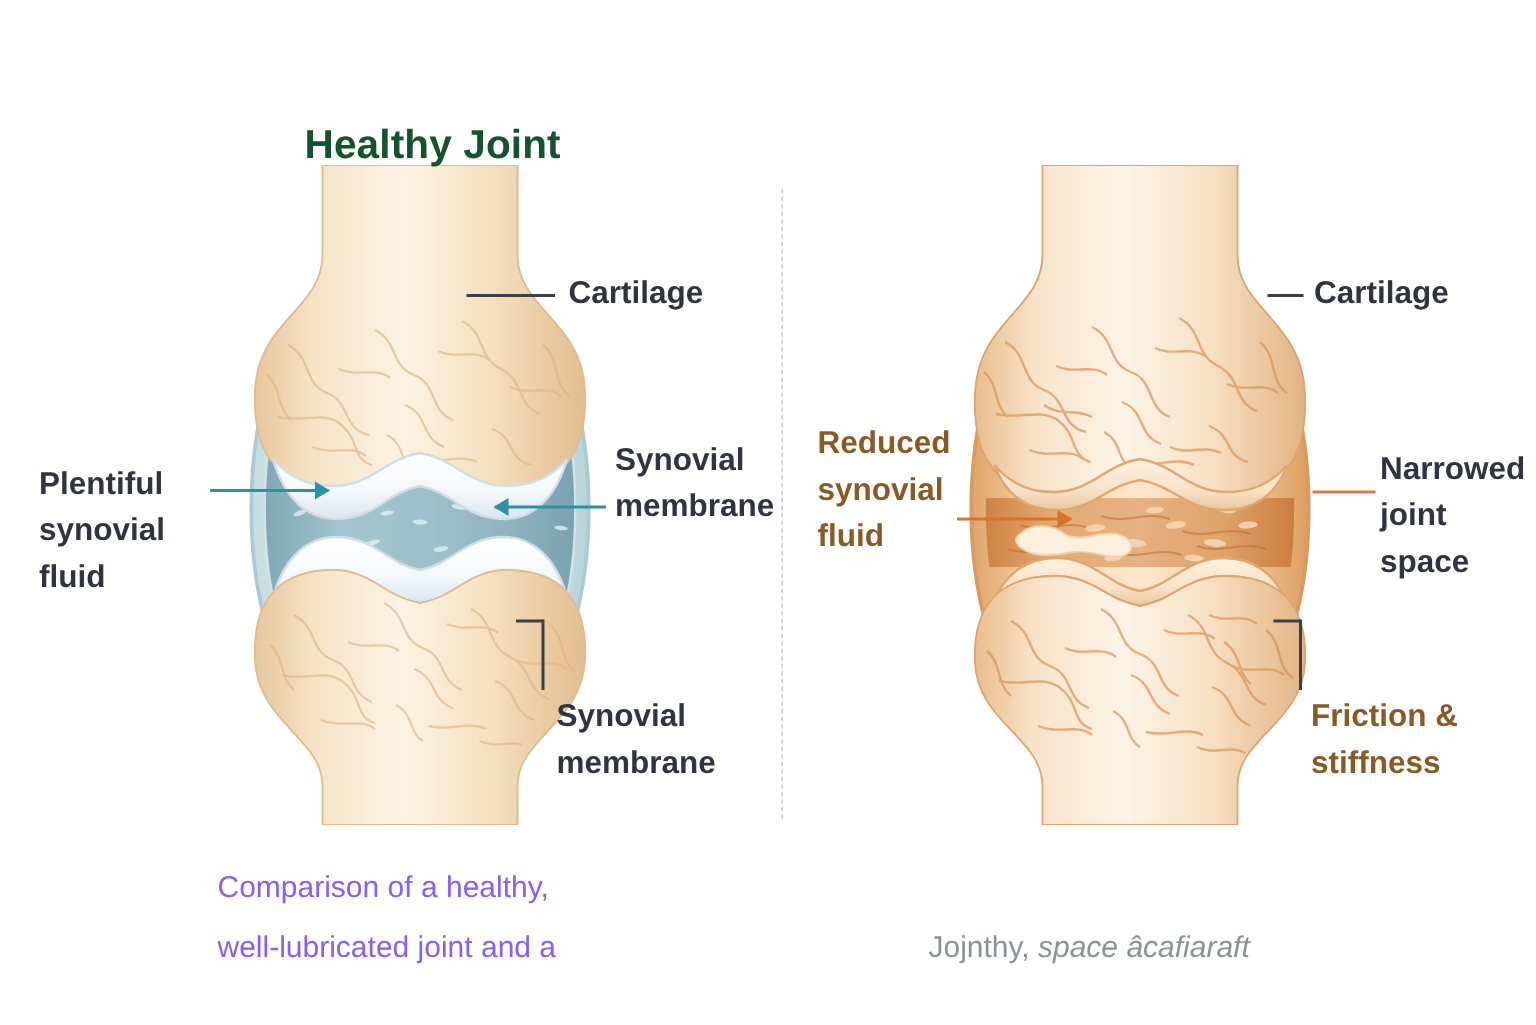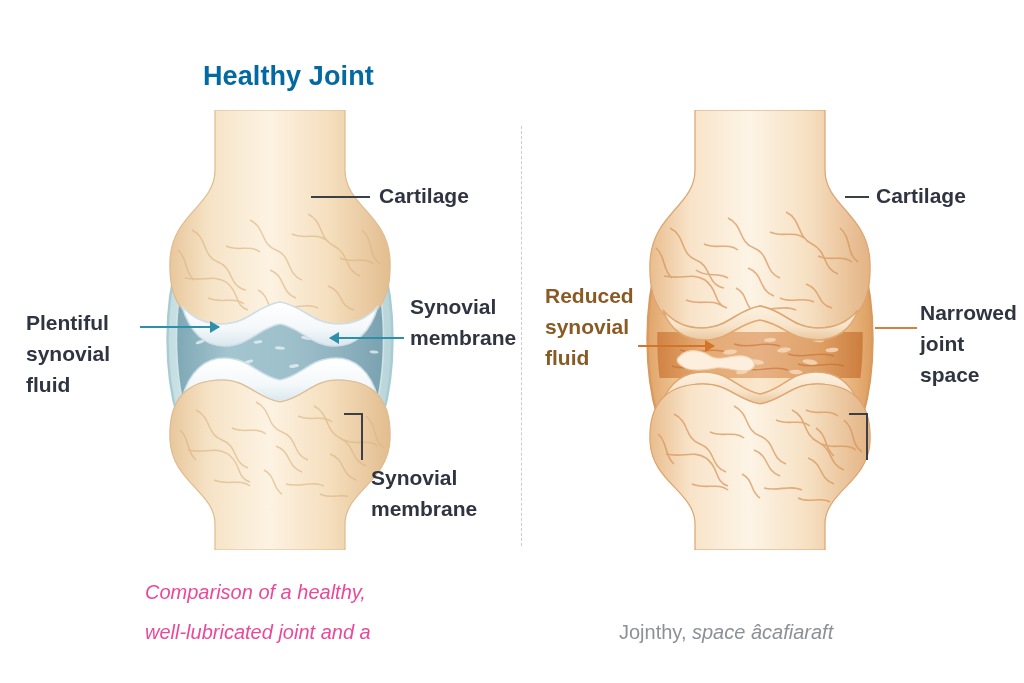--- a/index.html
+++ b/index.html
@@ -10,23 +10,24 @@
     overflow:hidden;
     position:relative;
   }
   .stage{position:absolute;inset:0;}
 
   
   .panel-title{
     position:absolute;
     font-size:27px;
     font-weight:700;
-    color:#0369a1;
+    color:#14532d;
     letter-spacing:.1px;
     white-space:nowrap;
+    margin-top:20px;
   }
   #title-healthy{left:203px;top:61px;}
   #title-dry{left:710px;top:61px;}
 
   
   .divider{
     position:absolute;
     left:521px;top:126px;
     width:0;height:420px;
     border-left:1.6px dashed #c9ccd2;
@@ -87,24 +88,23 @@
 
   #ar-plentiful{left:140px;top:326px;width:79px;}
   #ar-synmem{left:330px;top:337px;width:74px;}
   #ar-reduced{left:638px;top:345px;width:76px;}
 
   
   .caption{
     position:absolute;
     font-size:20px;
     line-height:40px;
-    color:#ec4899;
+    color:#8b5cf6;
     white-space:pre-line;
     font-weight:400;
-    font-style:italic;
   }
   #cap-left{left:145px;top:572px;}
   #cap-right{left:619px;top:572px;font-style:italic;color:#8d9096;}
   #cap-right .roman{font-style:normal;}
 
   .fig{position:absolute;}
 </style>
 </head>
 <body>
 
@@ -417,20 +417,22 @@
 synovial
 fluid</div>
 
   <div class="lead lead-h orange" id="ll-narrow"></div>
   <div class="label" id="lbl-narrowed">Narrowed
 joint
 space</div>
 
   <div class="lead lead-h" id="ll-fr-h"></div>
   <div class="lead lead-v" id="ll-fr-v"></div>
+  <div class="label amber" id="lbl-friction">Friction &amp;
+stiffness</div>
 
   <div class="caption" id="cap-left">Comparison of a healthy,
 well-lubricated joint and a</div>
 
   <div class="caption" id="cap-right">
     <span class="roman">Jojnthy, </span><span>space âcafiaraft</span><br>
     
   </div>
 
 </div>

